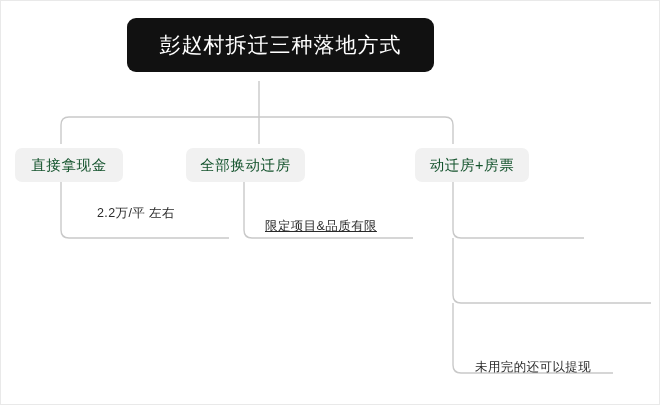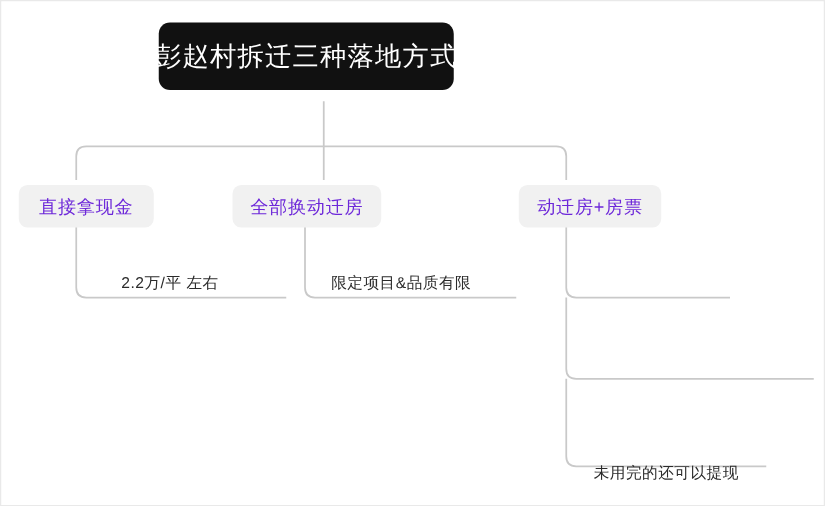--- a/index.html
+++ b/index.html
@@ -37,21 +37,21 @@
   .node-root {
     background: #111111;
     color: #ffffff;
     border-radius: 9px;
     font-size: 21px;
     letter-spacing: 1px;
     font-weight: 400;
   }
   .node-branch {
     background: #f1f1f1;
-    color: #6d28d9;
+    color: #14532d;
     border-radius: 7px;
     font-size: 14.5px;
     letter-spacing: 0.6px;
   }
   .leaf {
     position: absolute;
     color: #2b2b2b;
     font-size: 12.5px;
     letter-spacing: 0.4px;
     white-space: nowrap;
@@ -74,43 +74,43 @@
       <path d="M60,180 L60,229 Q60,237 68,237 L228,237"></path>
 
       <path d="M243,180 L243,229 Q243,237 251,237 L412,237"></path>
 
       <path d="M452,180 L452,229 Q452,237 460,237 L583,237"></path>
       <path d="M452,237 L452,294 Q452,302 460,302 L650,302"></path>
       <path d="M452,302 L452,364 Q452,372 460,372 L612,372"></path>
     </g>
   </svg>
 
-  <div class="node node-root" style="left:126px; top:17px; width:236px; height:54px;">
+  <div class="node node-root" style="left:126px; top:17px; width:307px; height:54px;">
     <span>彭赵村拆迁三种落地方式</span>
   </div>
 
   <div class="node node-branch" style="left:14px; top:147px; width:108px; height:34px;">
     <span>直接拿现金</span>
   </div>
 
   <div class="node node-branch" style="left:185px; top:147px; width:119px; height:34px;">
     <span>全部换动迁房</span>
   </div>
 
   <div class="node node-branch" style="left:414px; top:147px; width:114px; height:34px;">
     <span>动迁房+房票</span>
   </div>
 
-  <div class="leaf" style="left:96px; top:216px; height:18px;align-items:flex-end;">
+  <div class="leaf" style="left:96px; top:203px; height:18px;align-items:flex-end;">
     <span>2.2万/平 左右</span>
   </div>
 
-  <div class="leaf" style="left:264px; top:216px; height:18px;">
+  <div class="leaf" style="left:264px; top:216px; height:18px;text-decoration:underline;">
     <span>限定项目&amp;品质有限</span>
   </div>
 
 
 
-  <div class="leaf" style="left:474px; top:368px; height:18px;">
+  <div class="leaf" style="left:474px; top:357px; height:18px;">
     <span>未用完的还可以提现</span>
   </div>
 
 </div>
 
 </body></html>

